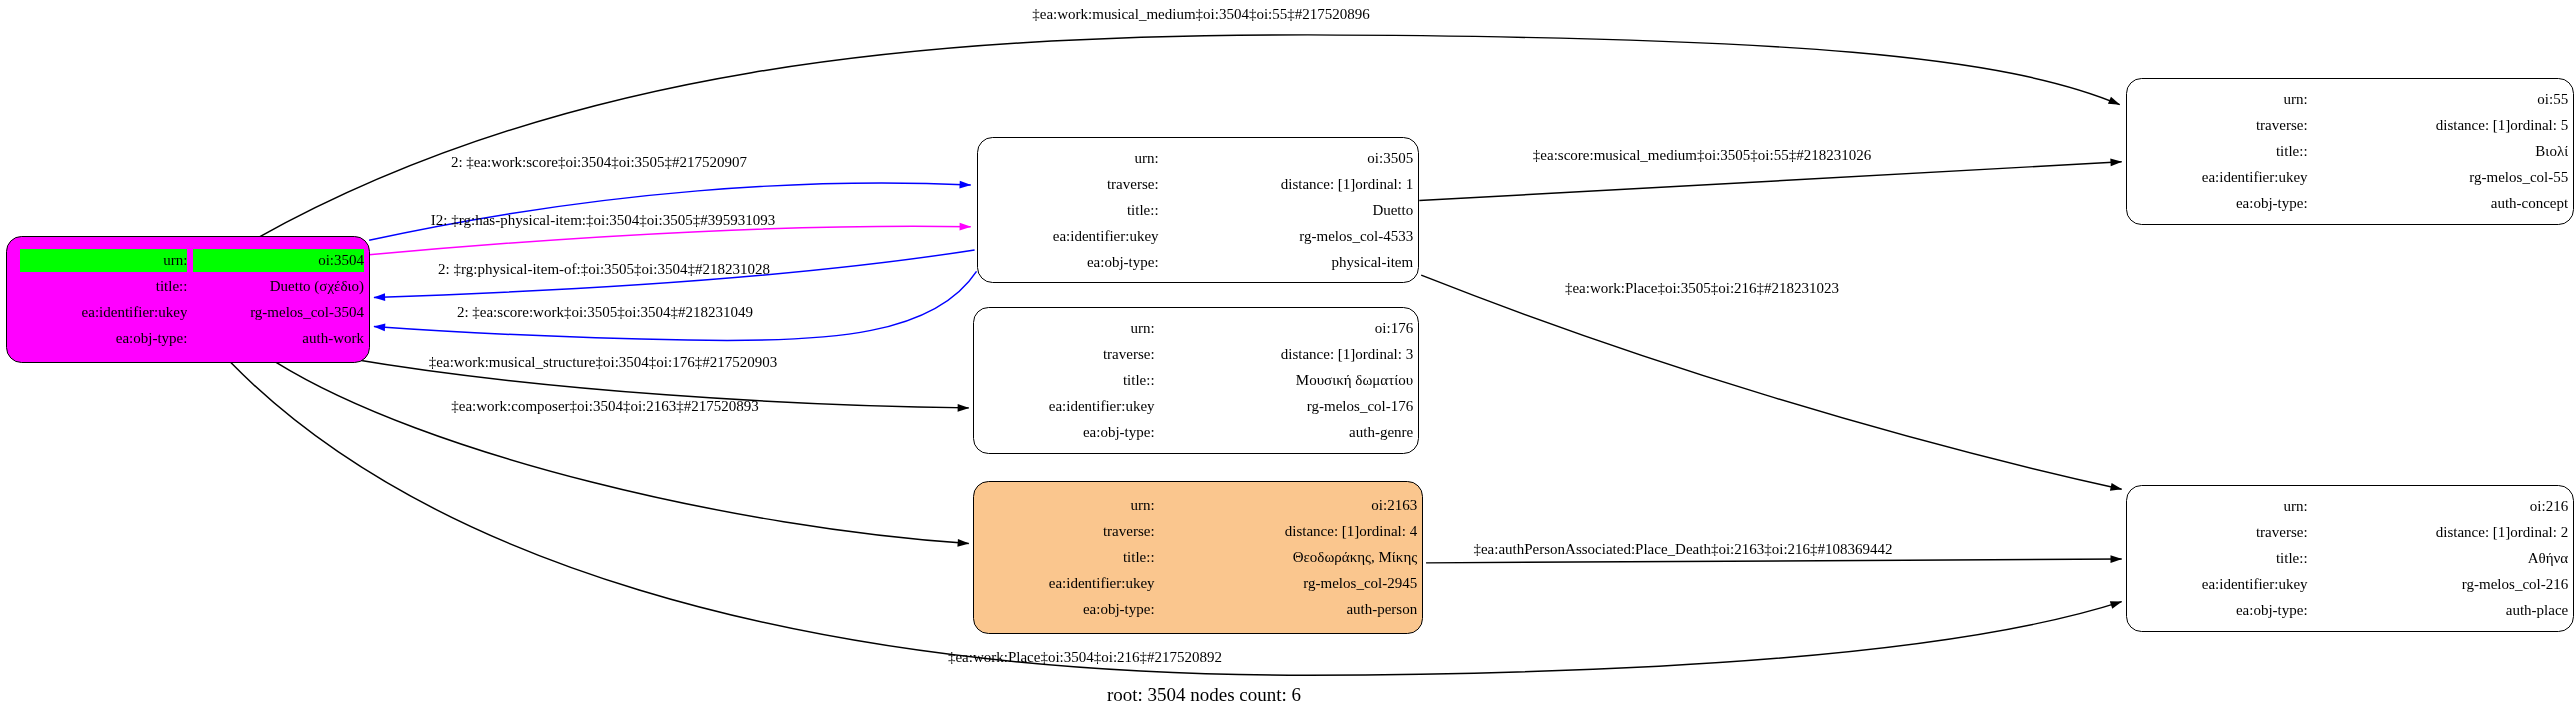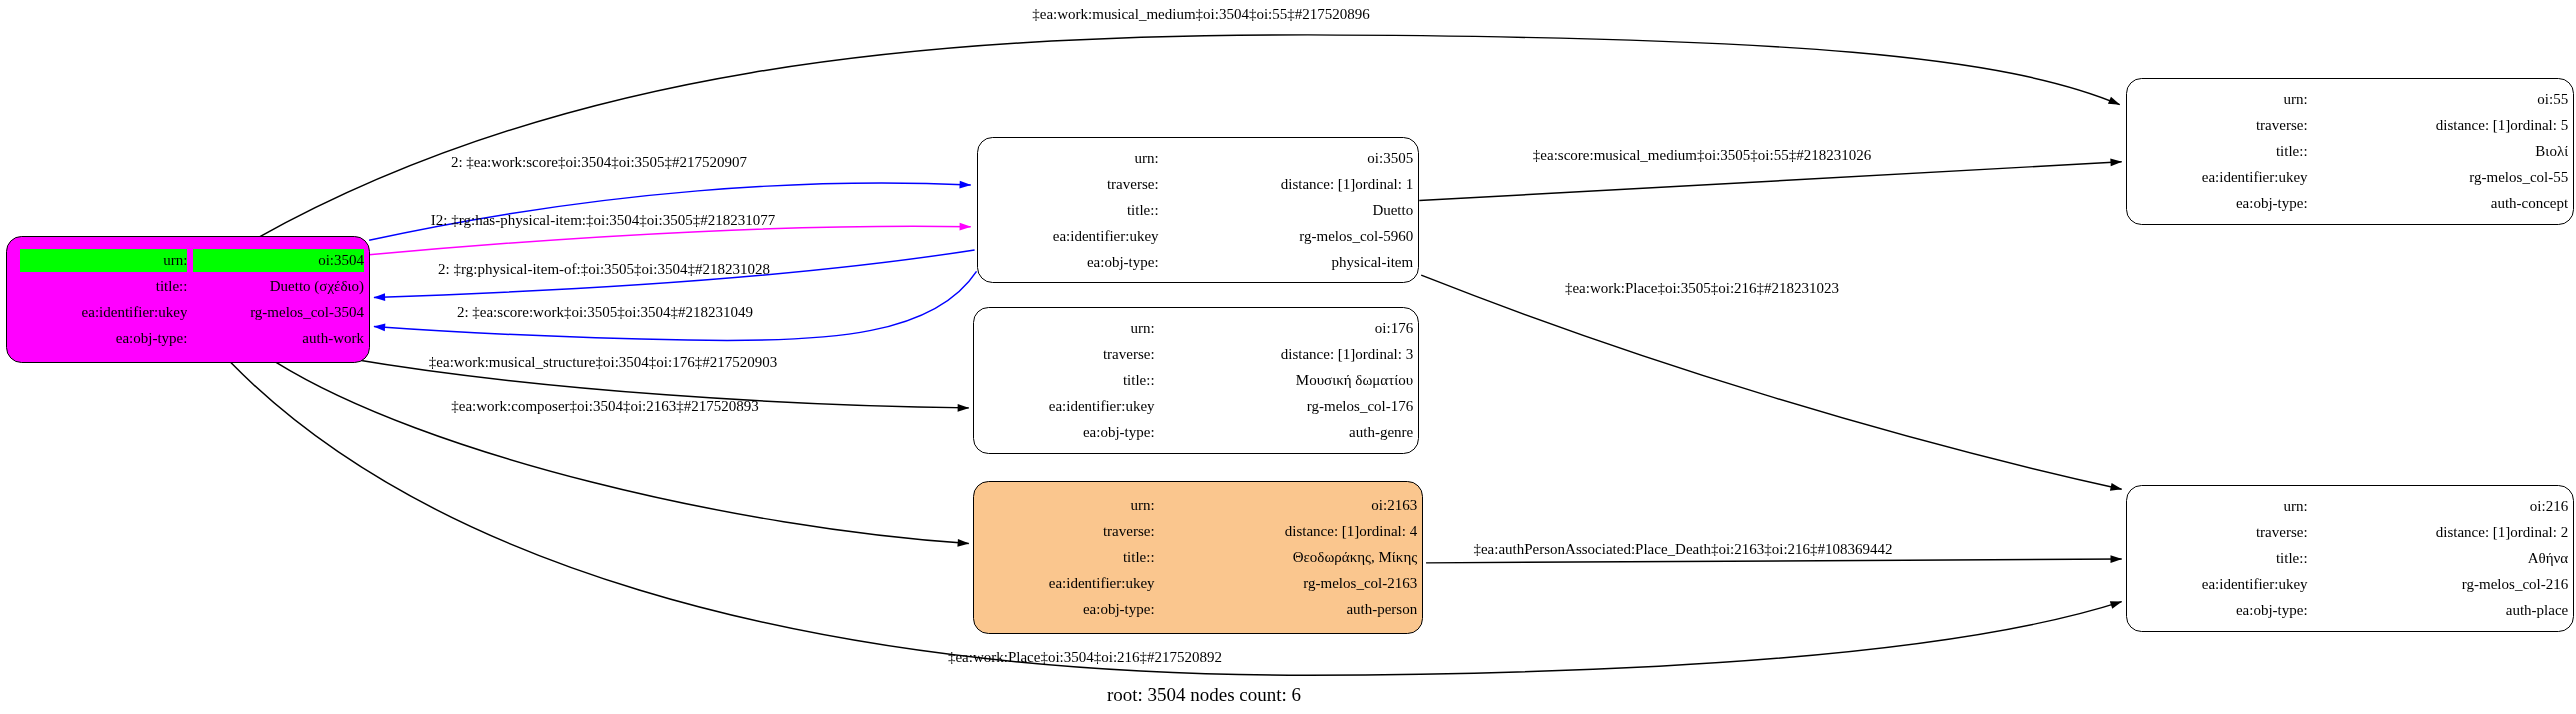--- a/index.html
+++ b/index.html
@@ -80,21 +80,21 @@
       <path stroke="#000" d="M 285 374 C 440 470 760 545 1000 561" marker-end="url(#arr-k)"></path>
       <path stroke="#000" d="M 238 374 C 430 570 800 697 1350 697 C 1850 695 2075 658 2190 621" marker-end="url(#arr-k)"></path>
       <path stroke="#000" d="M 1465 207 L 2190 167" marker-end="url(#arr-k)"></path>
       <path stroke="#000" d="M 1467 284 C 1690 372 1950 452 2190 505" marker-end="url(#arr-k)"></path>
       <path stroke="#000" d="M 1472 581 L 2190 577" marker-end="url(#arr-k)"></path>
     </g>
   </svg>
 
   <div class="edge-label" style="left:1201px;top:13.6px">‡ea:work:musical_medium‡oi:3504‡oi:55‡#217520896</div>
   <div class="edge-label" style="left:599px;top:162px">2: ‡ea:work:score‡oi:3504‡oi:3505‡#217520907</div>
-  <div class="edge-label" style="left:603px;top:220px">I2: ‡rg:has-physical-item:‡oi:3504‡oi:3505‡#218231077</div>
+  <div class="edge-label" style="left:603px;top:220px">I2: ‡rg:has-physical-item:‡oi:3504‡oi:3505‡#395931093</div>
   <div class="edge-label" style="left:604px;top:269px">2: ‡rg:physical-item-of:‡oi:3505‡oi:3504‡#218231028</div>
   <div class="edge-label" style="left:605px;top:312px">2: ‡ea:score:work‡oi:3505‡oi:3504‡#218231049</div>
   <div class="edge-label" style="left:603px;top:362px">‡ea:work:musical_structure‡oi:3504‡oi:176‡#217520903</div>
   <div class="edge-label" style="left:605px;top:406px">‡ea:work:composer‡oi:3504‡oi:2163‡#217520893</div>
   <div class="edge-label" style="left:1702px;top:155px">‡ea:score:musical_medium‡oi:3505‡oi:55‡#218231026</div>
   <div class="edge-label" style="left:1702px;top:288px">‡ea:work:Place‡oi:3505‡oi:216‡#218231023</div>
   <div class="edge-label" style="left:1683px;top:549px">‡ea:authPersonAssociated:Place_Death‡oi:2163‡oi:216‡#108369442</div>
   <div class="edge-label" style="left:1085px;top:657px">‡ea:work:Place‡oi:3504‡oi:216‡#217520892</div>
   <div class="caption" style="left:1204px;top:695px">root: 3504 nodes count: 6</div>
 
@@ -125,21 +125,21 @@
     <div class="row">
       <div class="cell">traverse:</div>
       <div class="cell"><span class="dist">distance: [1]</span><span>ordinal: 1</span></div>
     </div>
     <div class="row">
       <div class="cell">title::</div>
       <div class="cell">Duetto</div>
     </div>
     <div class="row">
       <div class="cell">ea:identifier:ukey</div>
-      <div class="cell">rg-melos_col-5960</div>
+      <div class="cell">rg-melos_col-4533</div>
     </div>
     <div class="row">
       <div class="cell">ea:obj-type:</div>
       <div class="cell">physical-item</div>
     </div>
   </div>
 
   <div class="node" style="left:973px;top:307px;width:446px;height:147px">
     <div class="row">
       <div class="cell">urn:</div>
@@ -171,21 +171,21 @@
     <div class="row">
       <div class="cell">traverse:</div>
       <div class="cell"><span class="dist">distance: [1]</span><span>ordinal: 4</span></div>
     </div>
     <div class="row">
       <div class="cell">title::</div>
       <div class="cell">Θεοδωράκης, Μίκης</div>
     </div>
     <div class="row">
       <div class="cell">ea:identifier:ukey</div>
-      <div class="cell">rg-melos_col-2163</div>
+      <div class="cell">rg-melos_col-2945</div>
     </div>
     <div class="row">
       <div class="cell">ea:obj-type:</div>
       <div class="cell">auth-person</div>
     </div>
   </div>
 
   <div class="node" style="left:2126px;top:78px;width:448px;height:147px">
     <div class="row">
       <div class="cell">urn:</div>

